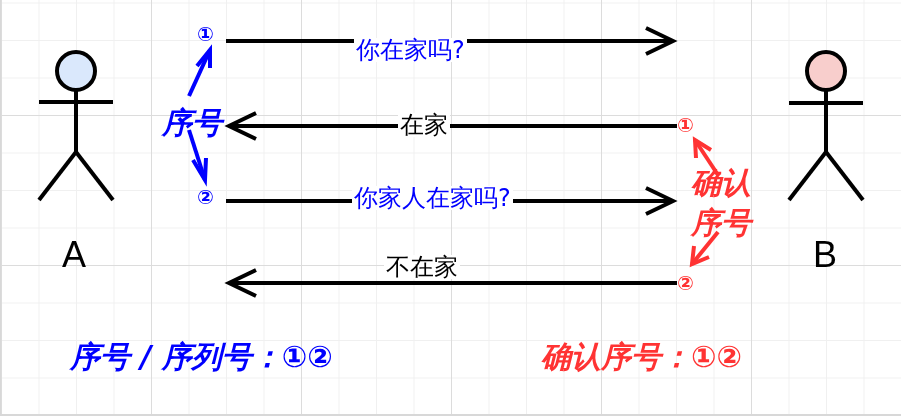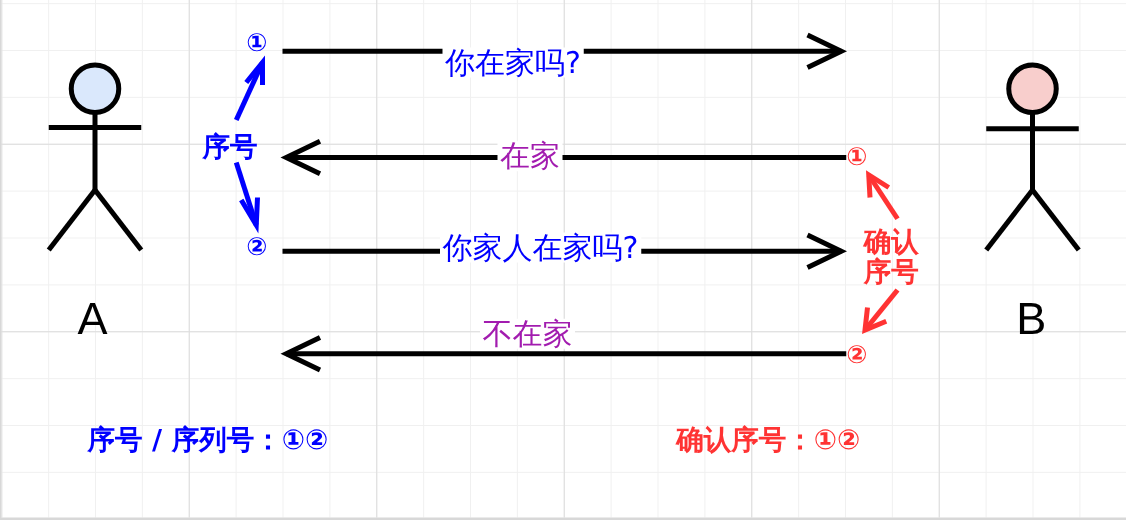--- a/index.html
+++ b/index.html
@@ -22,25 +22,25 @@
       border-bottom: 2px solid #d8d8d8;
       box-sizing: border-box;
     }
     svg.diagram { position: absolute; left: 0; top: 0; }
     .lbl {
       position: absolute; white-space: nowrap; line-height: 1;
       background: #ffffff; padding: 0 2px;
     }
     .msg { font-size: 24px; }
     .blue { color: #0000ff; }
-    .brown { color: #a21caf; }
+    .brown { color: #000000; }
     .red { color: #ff3333; }
     .actor-name { position: absolute; font-size: 36px; color: #000; line-height: 1; font-family: "Liberation Sans", sans-serif; }
     .circ { position: absolute; font-size: 20px; font-weight: bold; line-height: 1; }
-    .note { position: absolute; font-size: 22px; font-weight: bold; line-height: 1; white-space: nowrap; }
+    .note { position: absolute; font-size: 30px; font-weight: bold; line-height: 1; white-space: nowrap; font-style: italic; }
   </style>
 </head>
 <body>
 
 <div class="canvas"></div>
 
 <svg class="diagram" width="901" height="416" viewBox="0 0 901 416">
 
   <g stroke="#000" stroke-width="4" fill="none" stroke-linecap="butt">
     <circle cx="76" cy="71" r="19" fill="#dae8fc"></circle>
@@ -99,20 +99,20 @@
 <div class="circ red" style="left:677px; top:115px;">①</div>
 <div class="circ red" style="left:677px; top:273px;">②</div>
 
 <div class="lbl msg blue" style="left:354px; top:38px;">你在家吗?</div>
 <div class="lbl msg brown" style="left:398px; top:113px;">在家</div>
 <div class="lbl msg blue" style="left:352px; top:186px;">你家人在家吗?</div>
 <div class="lbl msg brown" style="left:384px; top:255px;">不在家</div>
 
 <div class="note blue" style="left:162px; top:108px;">序号</div>
 
-<div class="note red" style="left:691px; top:184px;">确认</div>
+<div class="note red" style="left:691px; top:168px;">确认</div>
 <div class="note red" style="left:691px; top:208px;">序号</div>
 
 <div class="actor-name" style="left:62px; top:237px;">A</div>
 <div class="actor-name" style="left:813px; top:237px;">B</div>
 
 <div class="note blue" style="left:70px; top:342px;">序号 / 序列号：①②</div>
 <div class="note red" style="left:541px; top:342px;">确认序号：①②</div>
 
 </body></html>

